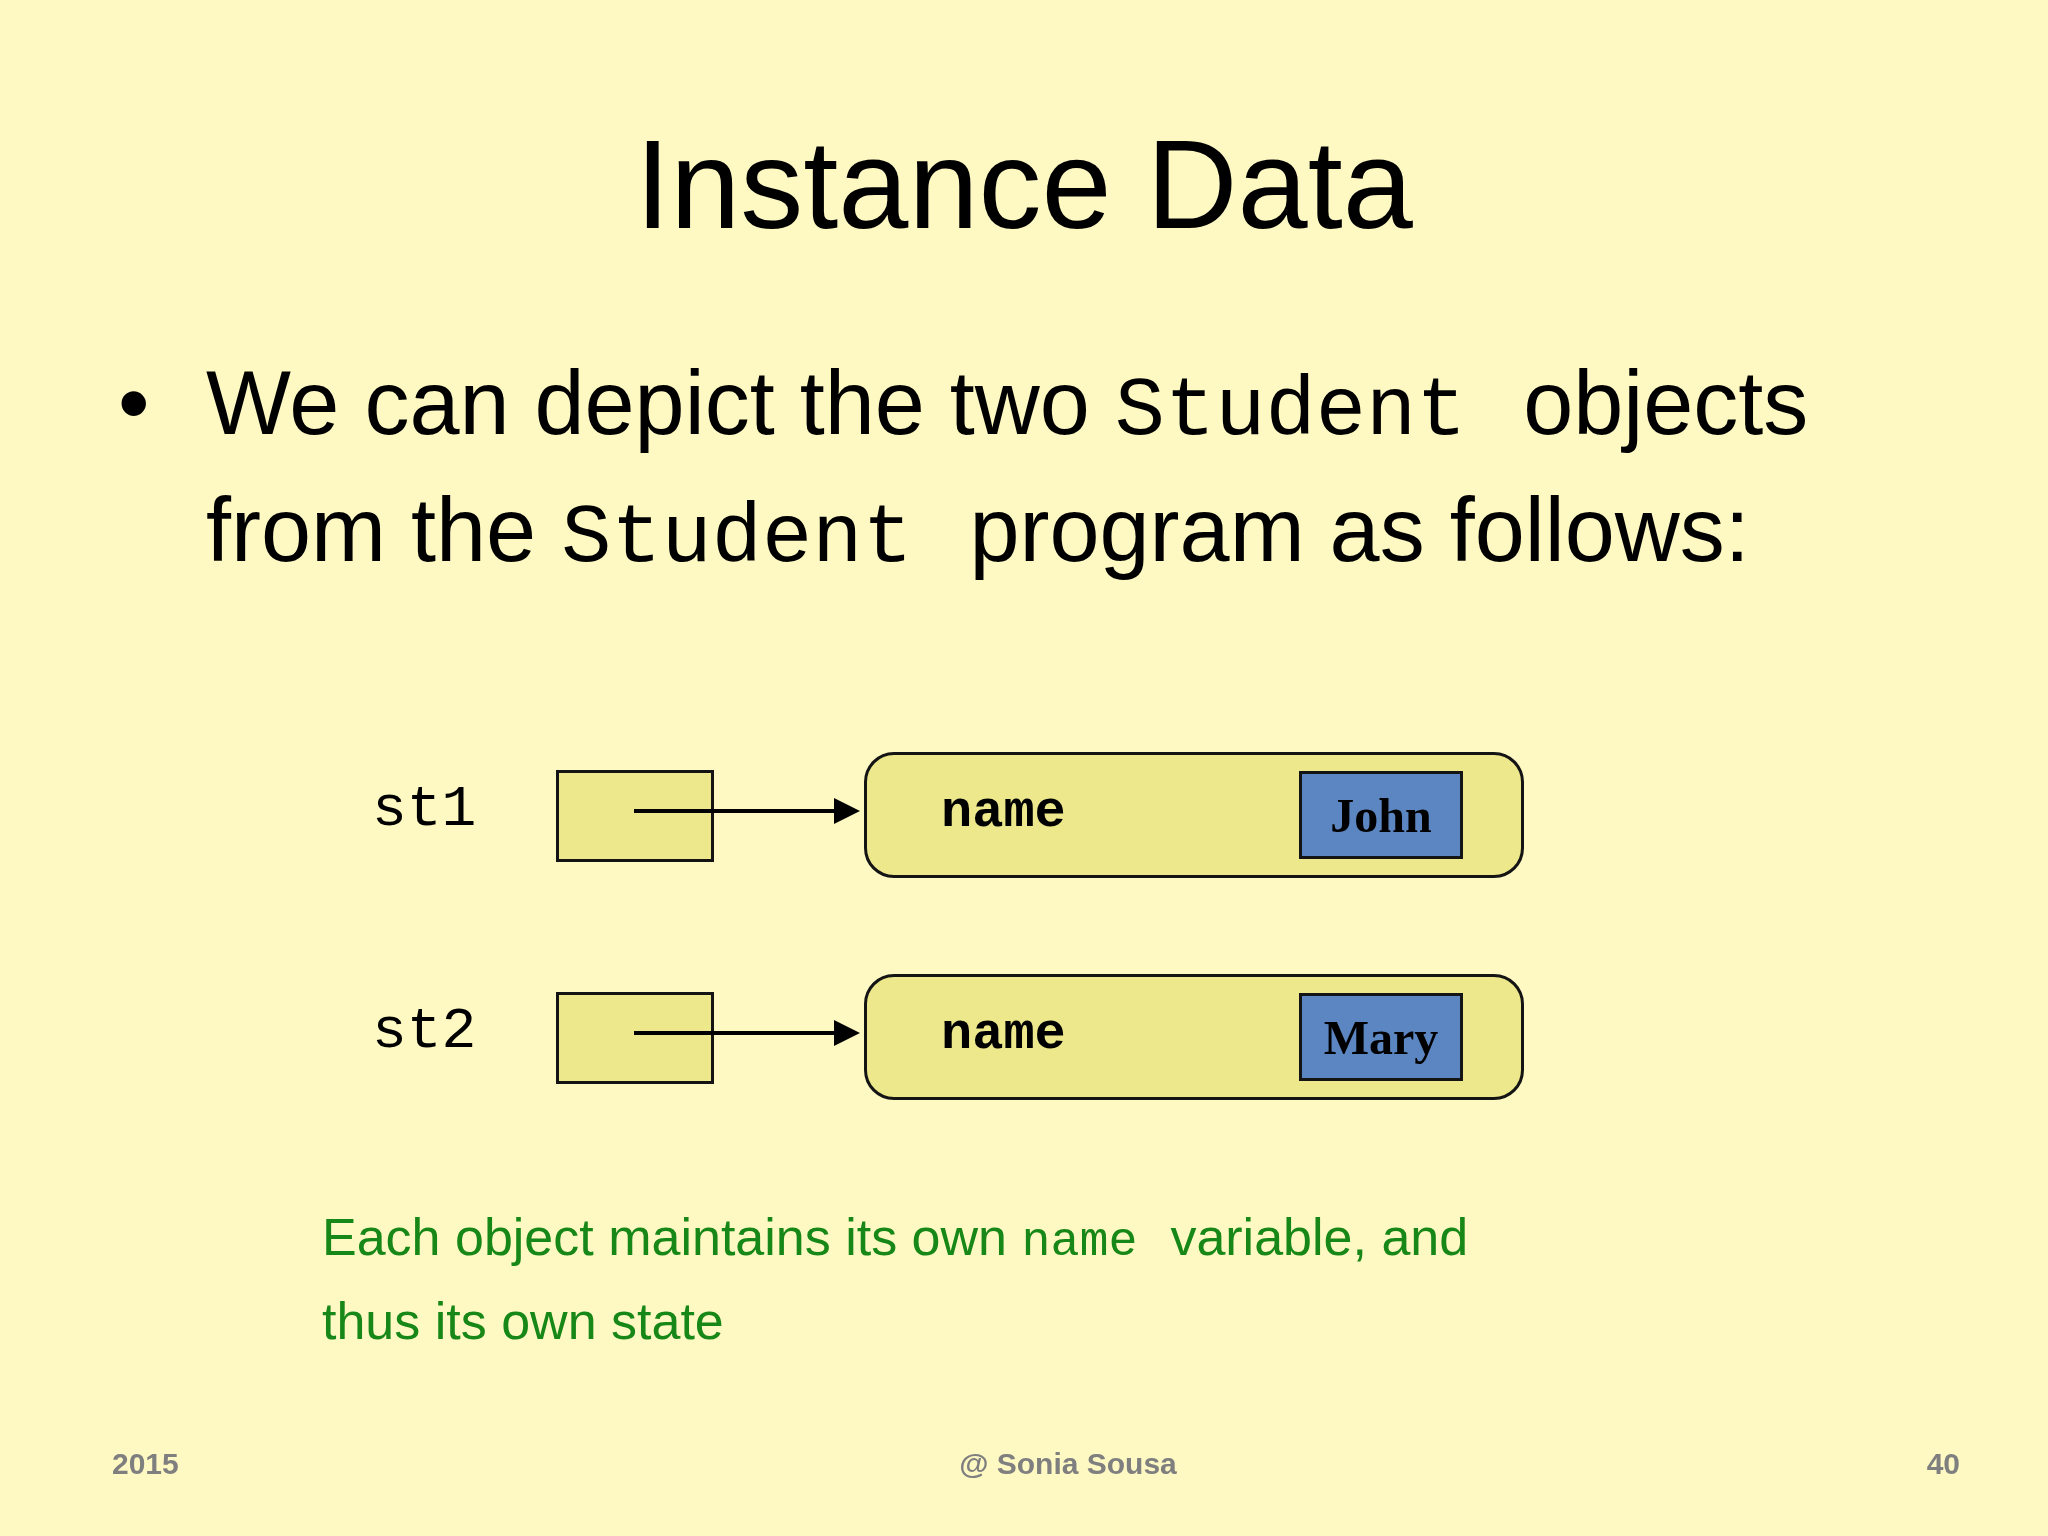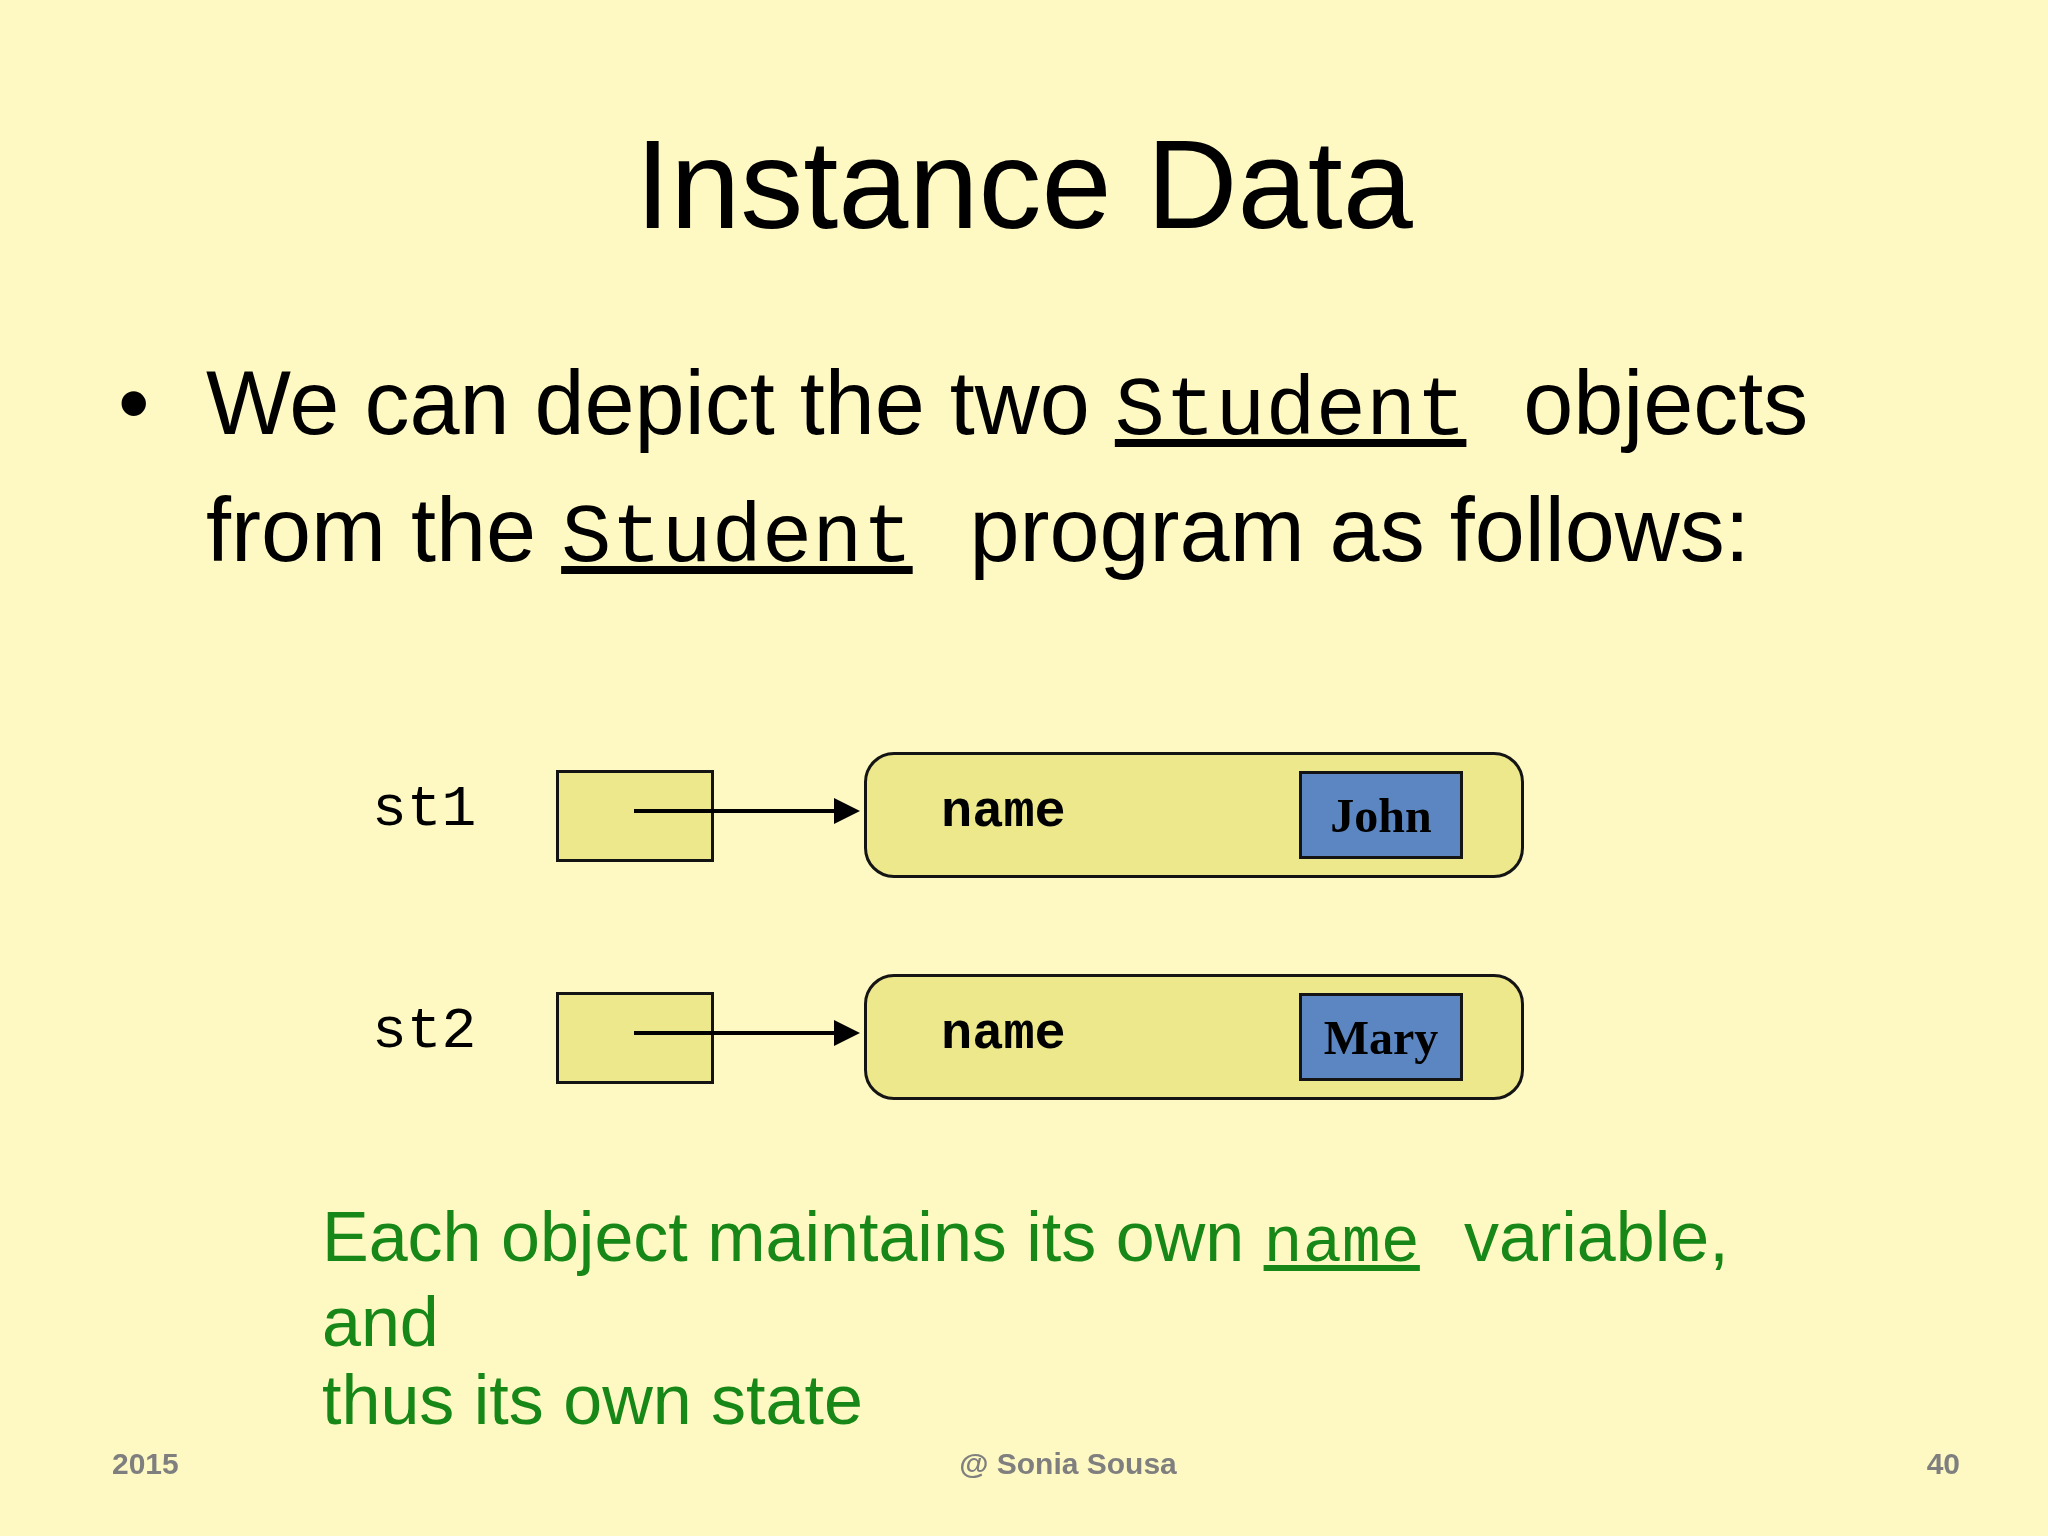--- a/index.html
+++ b/index.html
@@ -7,42 +7,42 @@
          font-family:"Liberation Sans",sans-serif;color:#000;}
 
   .title{position:absolute;top:112px;left:0;width:100%;margin:0;text-align:center;
          font-size:126px;font-weight:400;color:#000;}
 
   .bullet-row{position:absolute;left:118px;top:344px;width:1780px;display:flex;align-items:flex-start;}
   .dot{flex:0 0 88px;font-size:90px;line-height:118px;}
   .bullet-text{font-size:90px;line-height:118px;}
 
   .mono{font-family:"Liberation Mono","DejaVu Sans Mono",monospace;font-size:0.93em;}
-  .gap{margin-right:0.38em;text-decoration:underline;}
+  .gap{margin-right:0.38em;}
 
   .drow{position:absolute;left:0;width:2048px;height:150px;}
   .r1{top:740px;} .r2{top:962px;}
   .ref-label{position:absolute;left:372px;top:40px;font-family:"Liberation Mono","DejaVu Sans Mono",monospace;
              font-weight:400;font-size:58px;line-height:60px;}
   .sbox{position:absolute;left:556px;top:30px;width:152px;height:86px;
         background:var(--box-fill,#EDE88C);border:3px solid var(--outline,#141414);}
   .aline{position:absolute;left:634px;top:69px;width:206px;height:4px;background:#000;}
   .ahead{position:absolute;left:834px;top:58px;width:0;height:0;
          border-top:13px solid transparent;border-bottom:13px solid transparent;border-left:26px solid #000;}
   .orect{position:absolute;left:864px;top:12px;width:654px;height:120px;border-radius:30px;
          background:var(--box-fill,#EDE88C);border:3px solid var(--outline,#141414);}
   .fname{position:absolute;left:74px;top:0;height:120px;line-height:116px;
          font-family:"Liberation Mono","DejaVu Sans Mono",monospace;font-weight:700;font-size:52px;}
   .vbox{position:absolute;left:432px;top:16px;width:158px;height:82px;
         background:var(--value-fill,#5B86C2);border:3px solid var(--outline,#141414);
         display:flex;align-items:center;justify-content:center;
         font-family:Liberation Serif, serif;font-weight:700;font-size:48px;}
 
   .note{position:absolute;left:322px;top:1198px;width:1500px;
-        font-size:70px;line-height:78px;color:var(--note-green,#178717);}
+        font-size:52px;line-height:78px;color:var(--note-green,#178717);}
 
   .footer-year,.footer-author,.footer-page{position:absolute;top:1447px;font-size:30px;line-height:34px;
         color:var(--footer-gray,#7F7F7F);font-weight:bold;}
   .footer-year{left:112px;}
   .footer-author{left:0;width:100%;text-align:center;padding-left:44px;}
   .footer-page{right:88px;}
 </style>
 </head>
 <body>
 

